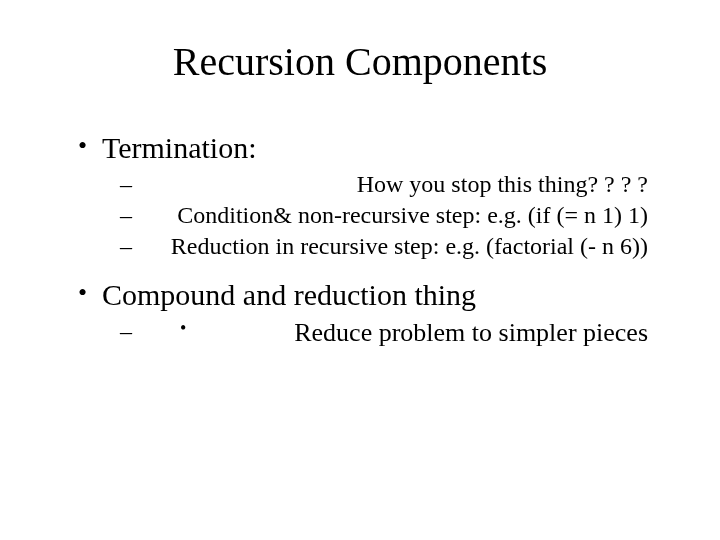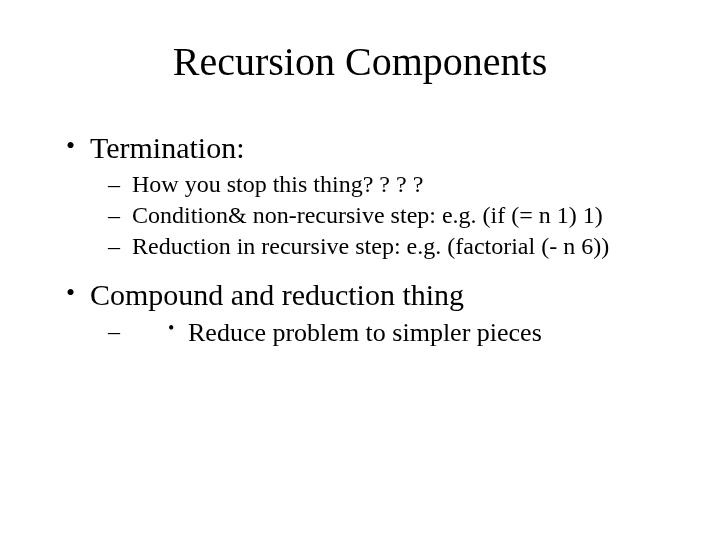--- a/index.html
+++ b/index.html
@@ -20,21 +20,21 @@
   }
   .title {
     text-align: center;
     font-size: 40px;
     font-weight: normal;
     margin: 0 0 46px 0;
   }
   ul.level1 {
     list-style: none;
     padding: 0;
-    margin: 0;
+    margin: 12px;
   }
   ul.level1 > li {
     font-size: 30px;
     margin-bottom: 4px;
     position: relative;
     padding-left: 30px;
   }
   ul.level1 > li::before {
     content: "•";
     position: absolute;
@@ -45,20 +45,21 @@
   ul.level2 {
     list-style: none;
     padding: 0;
     margin: 6px 0 18px 0;
   }
   ul.level2 > li {
     font-size: 24px;
     margin-bottom: 4px;
     position: relative;
     padding-left: 42px;
+    text-align: right;
   }
   ul.level2 > li::before {
     content: "–";
     position: absolute;
     left: 18px;
     top: 0;
   }
   ul.level3 {
     list-style: none;
     padding: 0;

